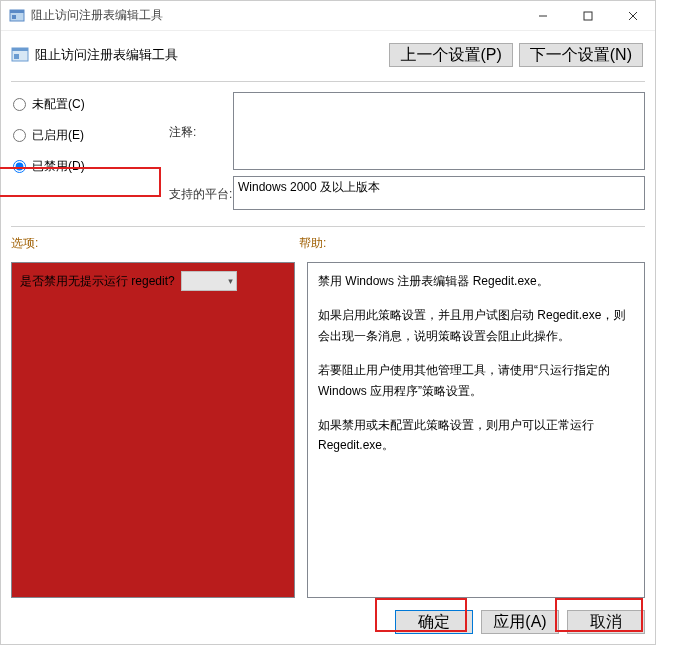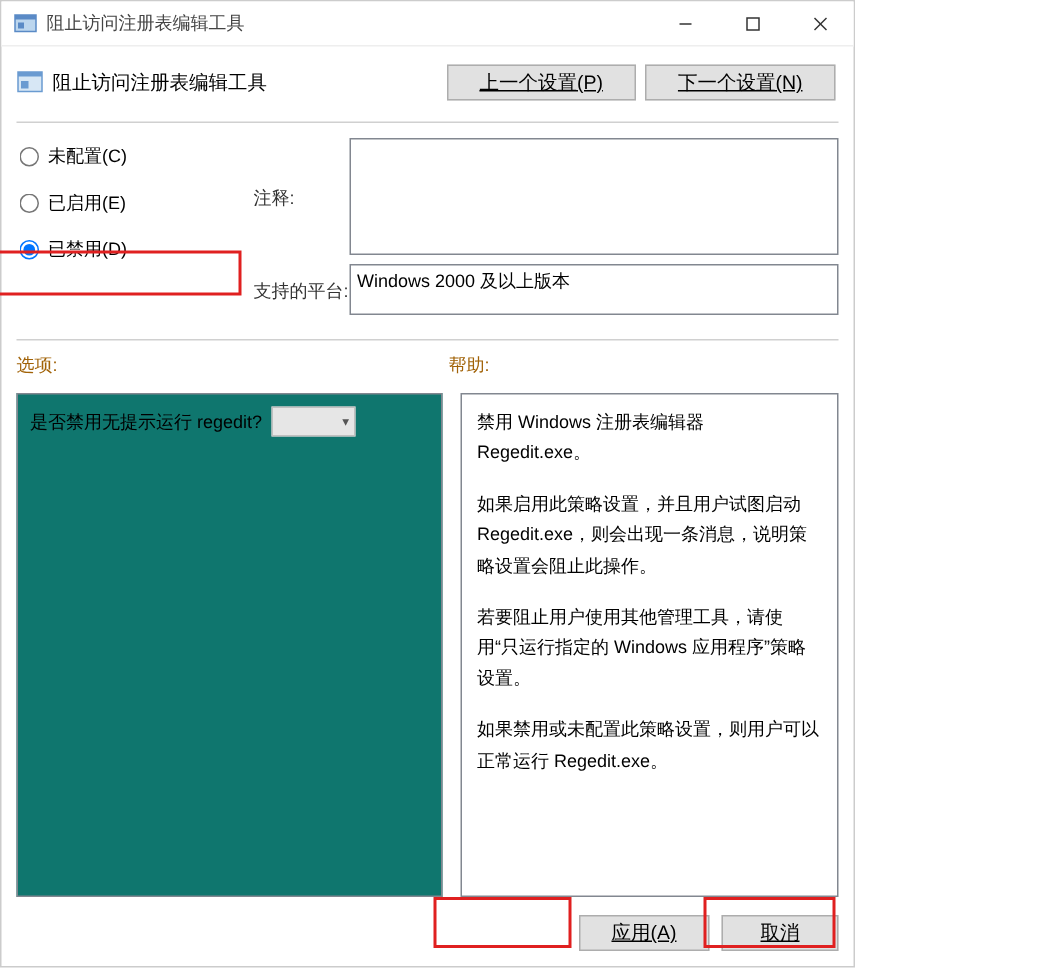--- a/index.html
+++ b/index.html
@@ -4,21 +4,21 @@
 <style>
   * { box-sizing: border-box; }
   body {
     margin: 0;
     font-family: "Microsoft YaHei", "Segoe UI", sans-serif;
     font-size: 12px;
     background: #fff;
     color: #000;
   }
   .window {
-    width: 570px;
+    width: 656px;
     height: 645px;
     border: 1px solid #ccc;
     display: flex;
     flex-direction: column;
     position: relative;
   }
   .titlebar {
     height: 30px;
     display: flex;
     align-items: center;
@@ -78,29 +78,28 @@
     color: #000;
   }
   .nav-buttons {
     display: flex;
     gap: 6px;
     margin-right: 2px;
   }
   .btn {
     background: #e1e1e1;
     border: 1px solid #adadad;
-    padding: 4px 21px;
-    font-size: 13px;
+    padding: 4px 10px;
+    font-size: 16px;
     font-family: inherit;
     cursor: default;
     min-width: 96px;
     height: 24px;
     line-height: 14px;
     text-align: center;
-    text-decoration: underline;
   }
 
   .separator {
     height: 1px;
     background: #d0d0d0;
     margin: 4px 0 10px 0;
   }
 
   .config-row {
     display: flex;
@@ -194,21 +193,21 @@
 
   .panes-row {
     display: flex;
     gap: 12px;
     flex: 1;
     min-height: 0;
   }
   .options-pane {
     width: 284px;
     border: 1px solid #828790;
-    background: #0f766e;
+    background: #b91c1c;
     padding: 8px;
     overflow-y: auto;
     font-size: 12px;
   }
   .option-row {
     display: flex;
     align-items: center;
     gap: 6px;
   }
   .option-select {
@@ -383,20 +382,21 @@
       </div>
       <div class="help-pane">
         <p>禁用 Windows 注册表编辑器 Regedit.exe。</p>
         <p>如果启用此策略设置，并且用户试图启动 Regedit.exe，则会出现一条消息，说明策略设置会阻止此操作。</p>
         <p>若要阻止用户使用其他管理工具，请使用“只运行指定的 Windows 应用程序”策略设置。</p>
         <p>如果禁用或未配置此策略设置，则用户可以正常运行 Regedit.exe。</p>
       </div>
     </div>
 
     <div class="footer">
+      <button class="btn btn-ok">确定</button>
       <button class="btn">应用(A)</button>
       <button class="btn">取消</button>
       <div class="highlight-box hl-ok"></div>
       <div class="highlight-box hl-apply"></div>
     </div>
 
   </div>
 </div>
 
 </body></html>

